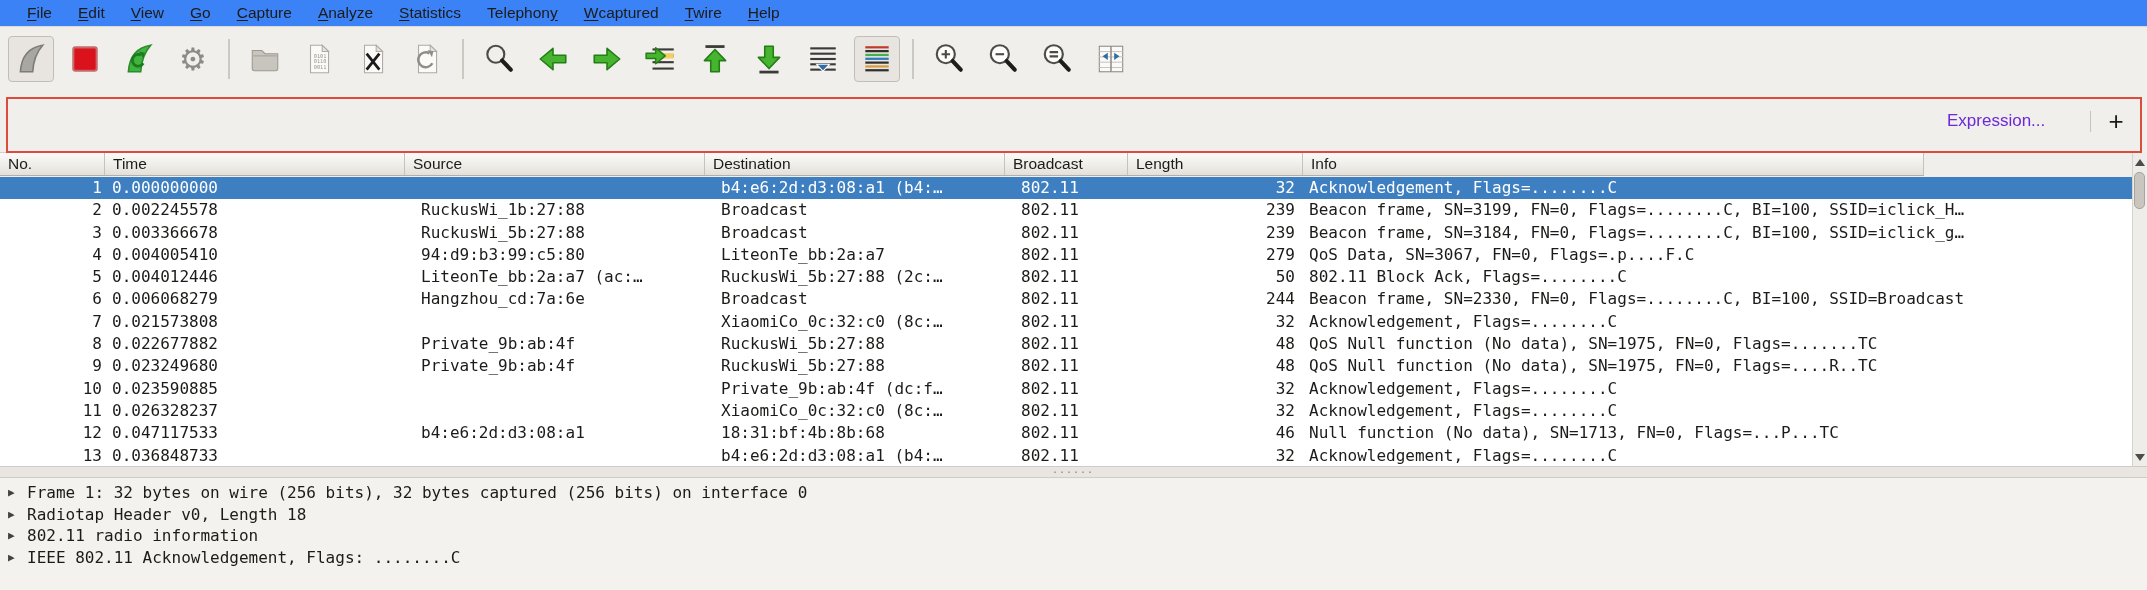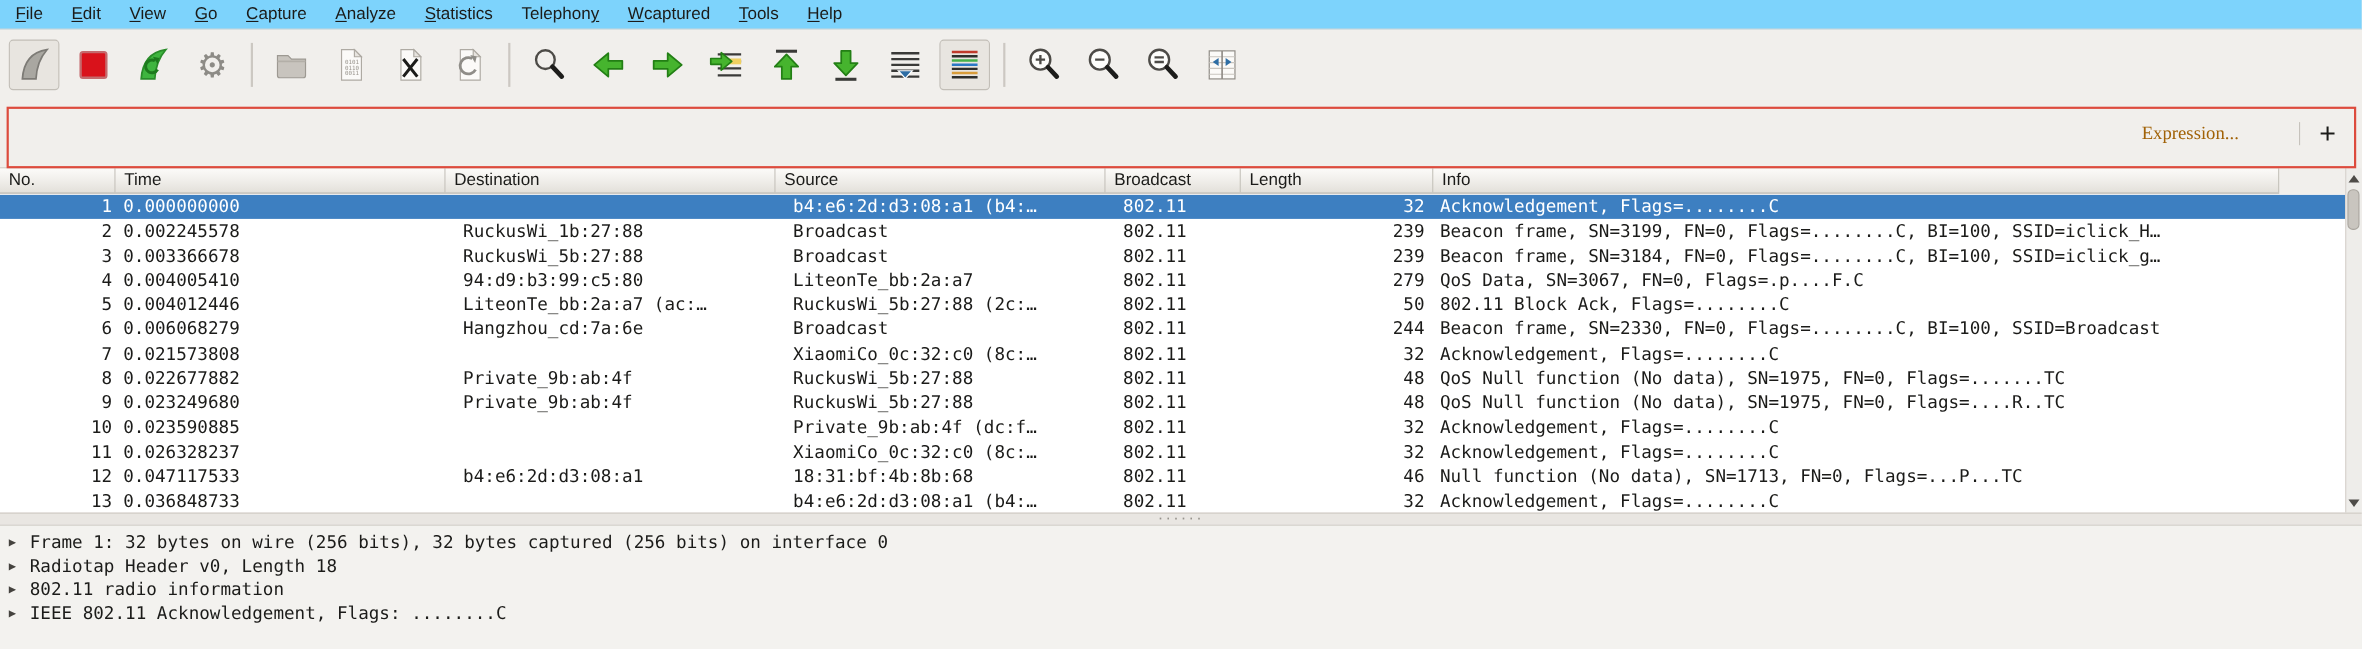--- a/index.html
+++ b/index.html
@@ -4,21 +4,21 @@
 <style>
   html,body{margin:0;padding:0;}
   body{
     width:2147px;height:590px;position:relative;overflow:hidden;
     background:#f1efec;color:#1b1b19;
     font-family:"Liberation Sans","DejaVu Sans",sans-serif;
     -webkit-font-smoothing:antialiased;
   }
   
   .menubar{position:absolute;top:0;left:0;right:0;height:26px;display:flex;align-items:center;
-    background:#7dd3fc;border-bottom:1px solid #dcd8d2;padding-left:1px;font-size:15.5px;}
+    background:#3b82f6;border-bottom:1px solid #dcd8d2;padding-left:14px;font-size:15.5px;}
   .menu-item{padding:0 13px;height:26px;line-height:25px;white-space:nowrap;cursor:default;}
   .menu-item .mn{text-decoration:underline;text-underline-offset:2px;}
   
   .toolbar{position:absolute;top:27px;left:0;right:0;height:64px;display:flex;align-items:center;
     background:#f1efec;padding-left:4px;}
   .tb{width:46px;height:46px;display:flex;align-items:center;justify-content:center;
     background:transparent;border:1px solid transparent;margin:0 4px;padding:0;border-radius:4px;}
   .tb.framed{background:#e8e5e0;border:1px solid #c2beb7;}
   .tsep{width:2px;height:40px;background:#ccc8c2;margin:0 8px;}
   .gear{font-size:31px;line-height:31px;color:#8d8b86;}
@@ -28,28 +28,28 @@
     border:1px solid #a8a49d;border-radius:5px;display:flex;align-items:center;box-sizing:border-box;}
   .bookmark-btn{width:32px;display:flex;justify-content:center;align-items:center;height:100%;}
   .fw-sep{width:1px;height:28px;background:#cfcbc5;}
   .filter-input{flex:1;border:none;outline:none;background:transparent;font-size:17px;
     padding:0 8px 0 11px;color:#333;font-family:"Liberation Sans","DejaVu Sans",sans-serif;}
   .filter-input::placeholder{color:#959189;opacity:1;}
   .apply-btn{width:38px;height:28px;border:none;background:transparent;padding:0;display:flex;align-items:center;}
   .caret-btn{width:26px;height:100%;border:none;background:transparent;display:flex;align-items:center;justify-content:center;}
   .caret{width:0;height:0;border-left:5px solid transparent;border-right:5px solid transparent;border-top:6px solid #3d3b38;}
   .expression-btn{position:absolute;left:1941px;top:11px;height:38px;line-height:38px;border:none;
-    background:transparent;font-size:17px;color:#a16207;padding:0 6px;font-family:Liberation Serif, serif;}
+    background:transparent;font-size:17px;color:#6d28d9;padding:0 6px;font-family:Liberation Sans, sans-serif;}
   .fb-vsep{position:absolute;left:2090px;top:20px;height:21px;width:1px;background:#c6c2bc;}
   .plus-btn{position:absolute;left:2097px;top:11px;width:38px;height:38px;border:none;background:transparent;
     font-size:26px;line-height:36px;text-align:center;color:#1b1b19;padding:0;}
   .annotation{position:absolute;left:6px;top:97px;width:2132px;height:52px;border:2px solid #dd4b3d;
     z-index:60;pointer-events:none;}
   
-  .header-row{position:absolute;top:152px;left:0;width:2072px;height:24px;display:grid;
+  .header-row{position:absolute;top:152px;left:0;width:1924px;height:24px;display:grid;
     grid-template-columns:105px 300px 300px 300px 123px 175px 1fr;
     background:linear-gradient(#fcfbf9,#efede9 55%,#e3e0da);
     border-top:1px solid #d3cfc9;border-bottom:1px solid #b2afa8;box-sizing:border-box;font-size:15.5px;}
   .hcell{line-height:22px;padding-left:8px;border-right:1px solid #c5c2bb;overflow:hidden;white-space:nowrap;}
   .rows{position:absolute;top:177px;left:0;width:2132px;height:289px;overflow:hidden;background:#ffffff;
     font-family:"DejaVu Sans Mono","Liberation Mono",monospace;font-size:16px;}
   .prow{display:grid;grid-template-columns:105px 300px 300px 300px 123px 175px 1fr;
     height:22.3px;line-height:22.3px;white-space:nowrap;}
   .prow.selected{background:#3d7fc1;color:#ffffff;}
   .pc{overflow:hidden;}
@@ -85,21 +85,21 @@
 <div class="menubar">
     <span class="menu-item"><span></span><span class="mn">F</span><span>ile</span></span>
     <span class="menu-item"><span></span><span class="mn">E</span><span>dit</span></span>
     <span class="menu-item"><span></span><span class="mn">V</span><span>iew</span></span>
     <span class="menu-item"><span></span><span class="mn">G</span><span>o</span></span>
     <span class="menu-item"><span></span><span class="mn">C</span><span>apture</span></span>
     <span class="menu-item"><span></span><span class="mn">A</span><span>nalyze</span></span>
     <span class="menu-item"><span></span><span class="mn">S</span><span>tatistics</span></span>
     <span class="menu-item"><span>Telephon</span><span class="mn">y</span><span></span></span>
     <span class="menu-item"><span></span><span class="mn">W</span><span>captured</span></span>
-    <span class="menu-item"><span></span><span class="mn">T</span><span>ools</span></span>
+    <span class="menu-item"><span></span><span class="mn">T</span><span>wire</span></span>
     <span class="menu-item"><span></span><span class="mn">H</span><span>elp</span></span>
   </div>
 
 <div class="toolbar">
   <button class="tb framed">
     <svg width="34" height="34" viewBox="0 0 32 32">
       <path d="M6 28 C7 13 14 5 27 3 C20 11 18 20 17.6 28 Z" fill="#a9a7a1" stroke="#7d7b76" stroke-width="1.5"></path>
     </svg>
   </button>
   <button class="tb">
@@ -255,22 +255,22 @@
 <div class="filterbar">
   <button class="expression-btn">Expression...</button>
   <span class="fb-vsep"></span>
   <button class="plus-btn">+</button>
 </div>
 <div class="annotation"></div>
 
 <div class="header-row">
     <span class="hcell">No.</span>
     <span class="hcell">Time</span>
+    <span class="hcell">Source</span>
     <span class="hcell">Destination</span>
-    <span class="hcell">Source</span>
     <span class="hcell">Broadcast</span>
     <span class="hcell">Length</span>
     <span class="hcell">Info</span>
   </div>
 <div class="rows">
     <div class="prow selected">
       <span class="pc c-no">1</span>
       <span class="pc c-time">0.000000000</span>
       <span class="pc c-source"></span>
       <span class="pc c-destination">b4:e6:2d:d3:08:a1 (b4:…</span>

